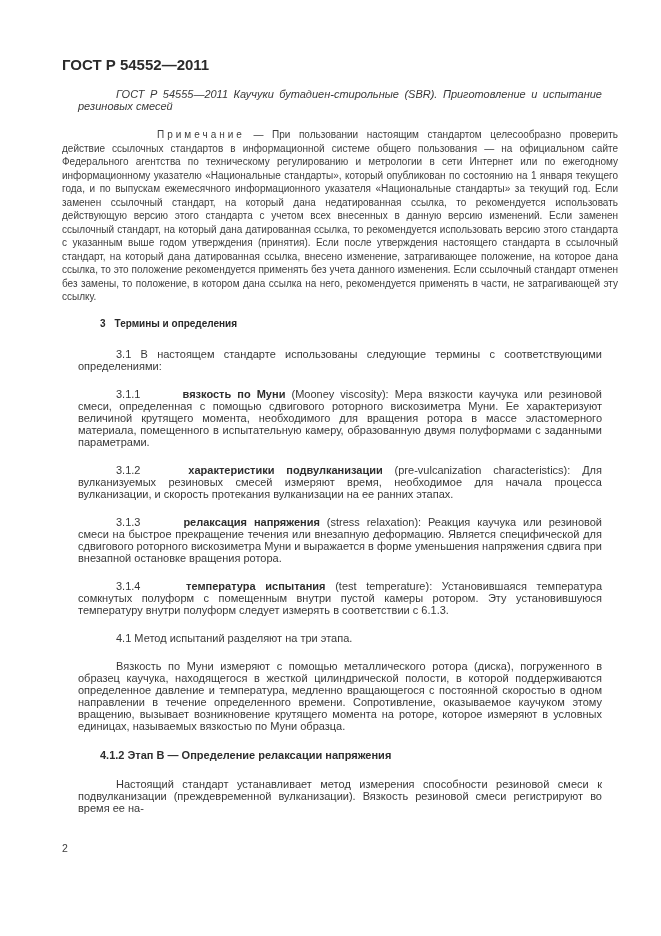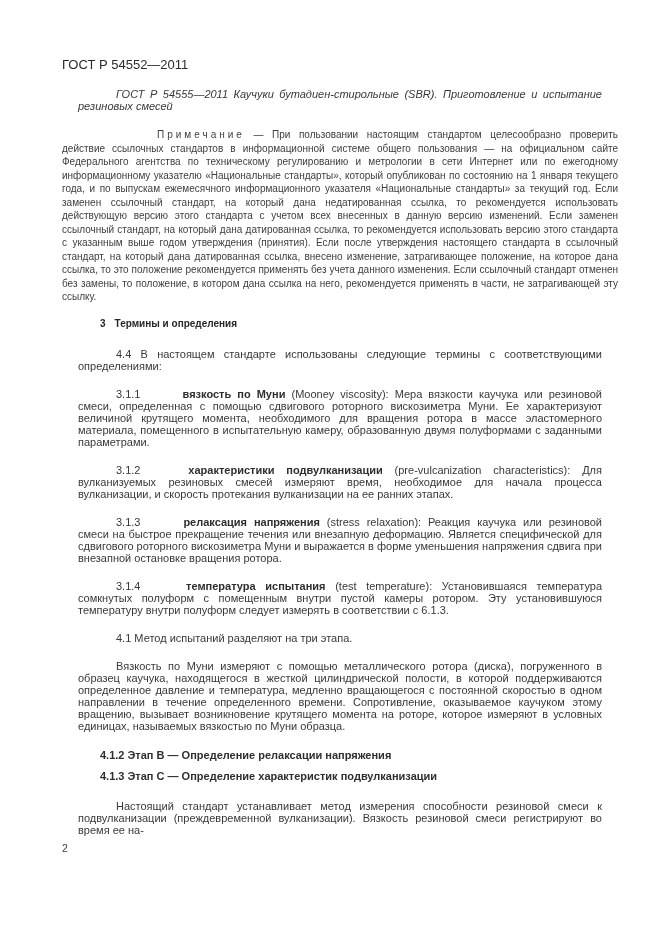--- a/index.html
+++ b/index.html
@@ -16,22 +16,22 @@
     color: #383838;
   }
   .page {
     position: absolute;
     inset: 0;
     padding: 58px 43px 0 62px;
     box-sizing: border-box;
     background: #ffffff;
   }
   .doc-header {
-    font-size: 13px;
-    font-weight: normal;
+    font-size: 15px;
+    font-weight: bold;
     color: #2b2b2b;
     line-height: 14px;
     margin: 0 0 13px 0;
   }
   p.para {
     margin: 16px;
     font-size: 11px;
     line-height: 12px;
     text-align: justify;
     text-indent: 38px;
@@ -101,21 +101,21 @@
     <span class="note-label">Примечание</span>
     <span>—</span>
     <span>При пользовании настоящим стандартом целесообразно проверить действие ссылочных стандартов в информационной системе общего пользования — на официальном сайте Федерального агентства по техническому регулированию и метрологии в сети Интернет или по ежегодному информационному указателю «Национальные стандарты», который опубликован по состоянию на 1 января текущего года, и по выпускам ежемесячного информационного указателя «Национальные стандарты» за текущий год. Если заменен ссылочный стандарт, на который дана недатированная ссылка, то рекомендуется использовать действующую версию этого стандарта с учетом всех внесенных в данную версию изменений. Если заменен ссылочный стандарт, на который дана датированная ссылка, то рекомендуется использовать версию этого стандарта с указанным выше годом утверждения (принятия). Если после утверждения настоящего стандарта в ссылочный стандарт, на который дана датированная ссылка, внесено изменение, затрагивающее положение, на которое дана ссылка, то это положение рекомендуется применять без учета данного изменения. Если ссылочный стандарт отменен без замены, то положение, в котором дана ссылка на него, рекомендуется применять в части, не затрагивающей эту ссылку.</span>
   </p>
 
   <h2 class="sec-heading">
     <span class="h-num">3</span><span>Термины и определения</span>
   </h2>
 
   <p class="para">
-    <span>4.4</span>
+    <span>3.1</span>
     <span>В настоящем стандарте использованы следующие термины с соответствующими определениями:</span>
   </p>
 
   <p class="para">
     <span>3.1.1</span>
     <span class="term-name">вязкость по Муни</span>
     <span>(Mooney viscosity):</span>
     <span>Мера вязкости каучука или резиновой смеси, определенная с помощью сдвигового роторного вискозиметра Муни. Ее характеризуют величиной крутящего момента, необходимого для вращения ротора в массе эластомерного материала, помещенного в испытательную камеру, образованную двумя полуформами с заданными параметрами.</span>
   </p>
 
@@ -143,18 +143,17 @@
 
   <p class="para">
     <span>4.1</span>
     <span>Метод испытаний разделяют на три этапа.</span>
   </p>
 
   <p class="para">Вязкость по Муни измеряют с помощью металлического ротора (диска), погруженного в образец каучука, находящегося в жесткой цилиндрической полости, в которой поддерживаются определенное давление и температура, медленно вращающегося с постоянной скоростью в одном направлении в течение определенного времени. Сопротивление, оказываемое каучуком этому вращению, вызывает возникновение крутящего момента на роторе, которое измеряют в условных единицах, называемых вязкостью по Муни образца.</p>
 
   <h3 class="sub-heading">4.1.2 Этап В — Определение релаксации напряжения</h3>
 
-  <h3 class="sub-heading">4.1.3 Этап С — Определение характеристик подвулканизации</h3>
   <p class="para">Настоящий стандарт устанавливает метод измерения способности резиновой смеси к подвулканизации (преждевременной вулканизации). Вязкость резиновой смеси регистрируют во время ее на-</p>
 
   <div class="page-num">2</div>
 
 </div>
 
 </body></html>

